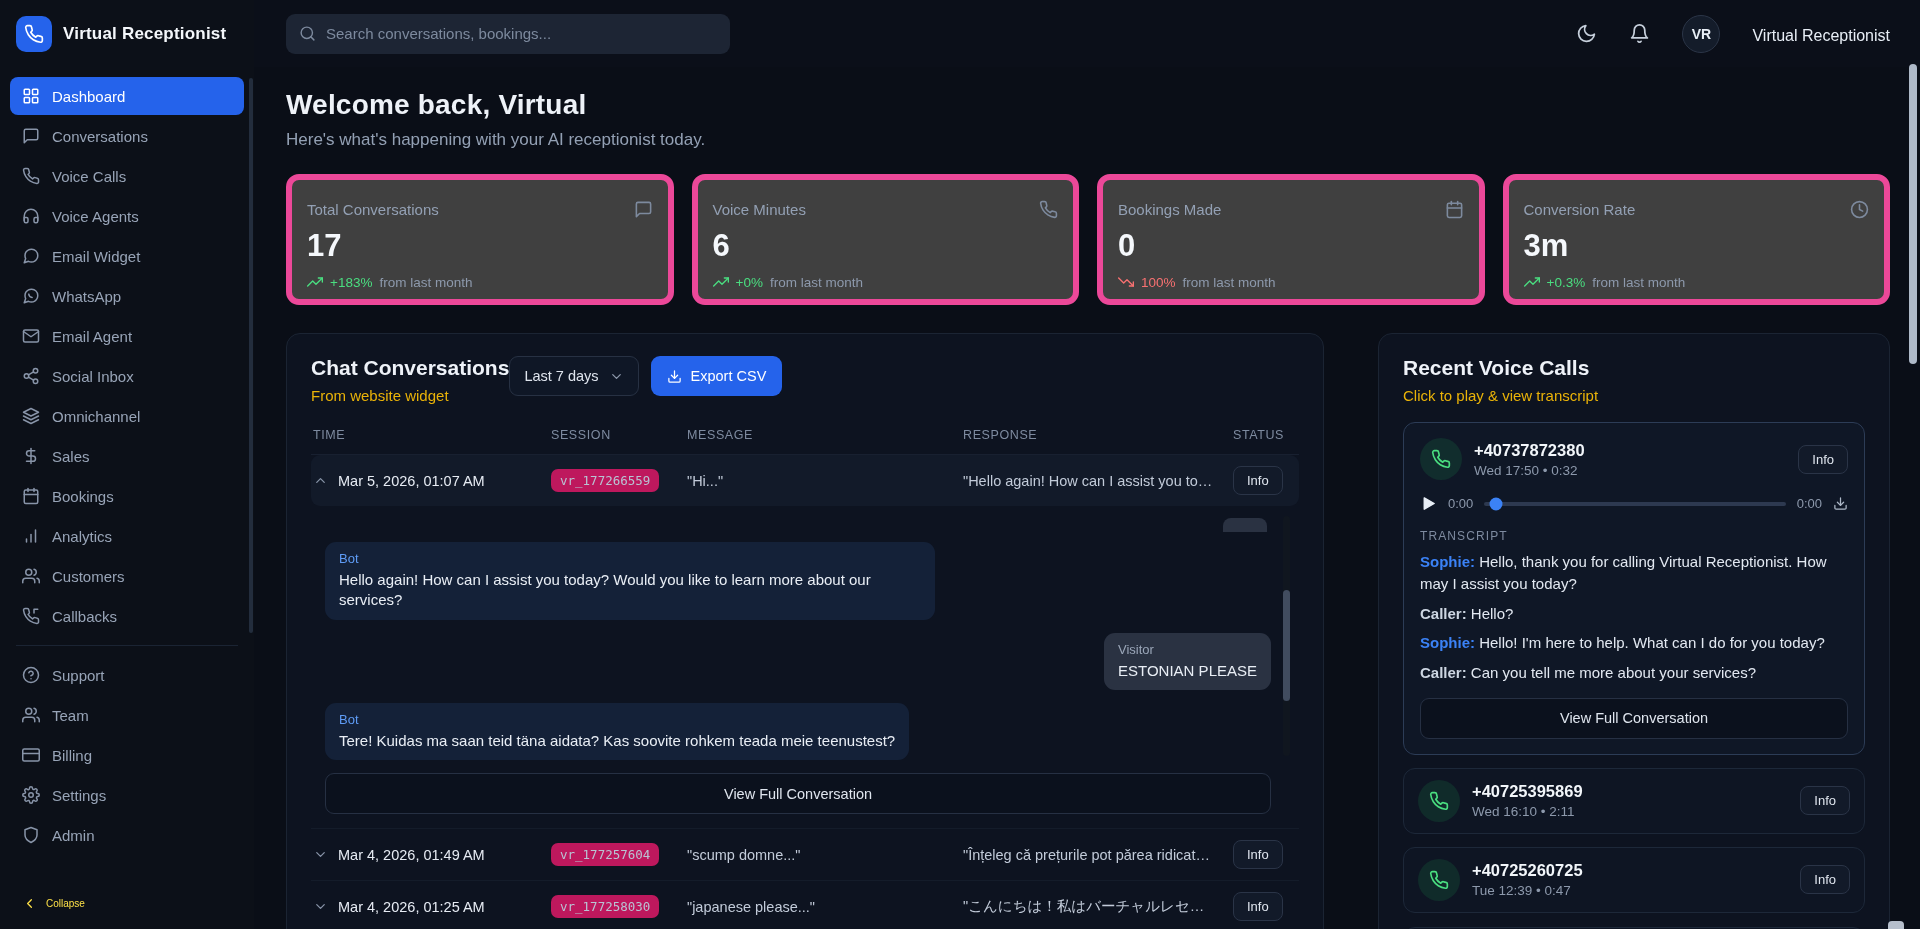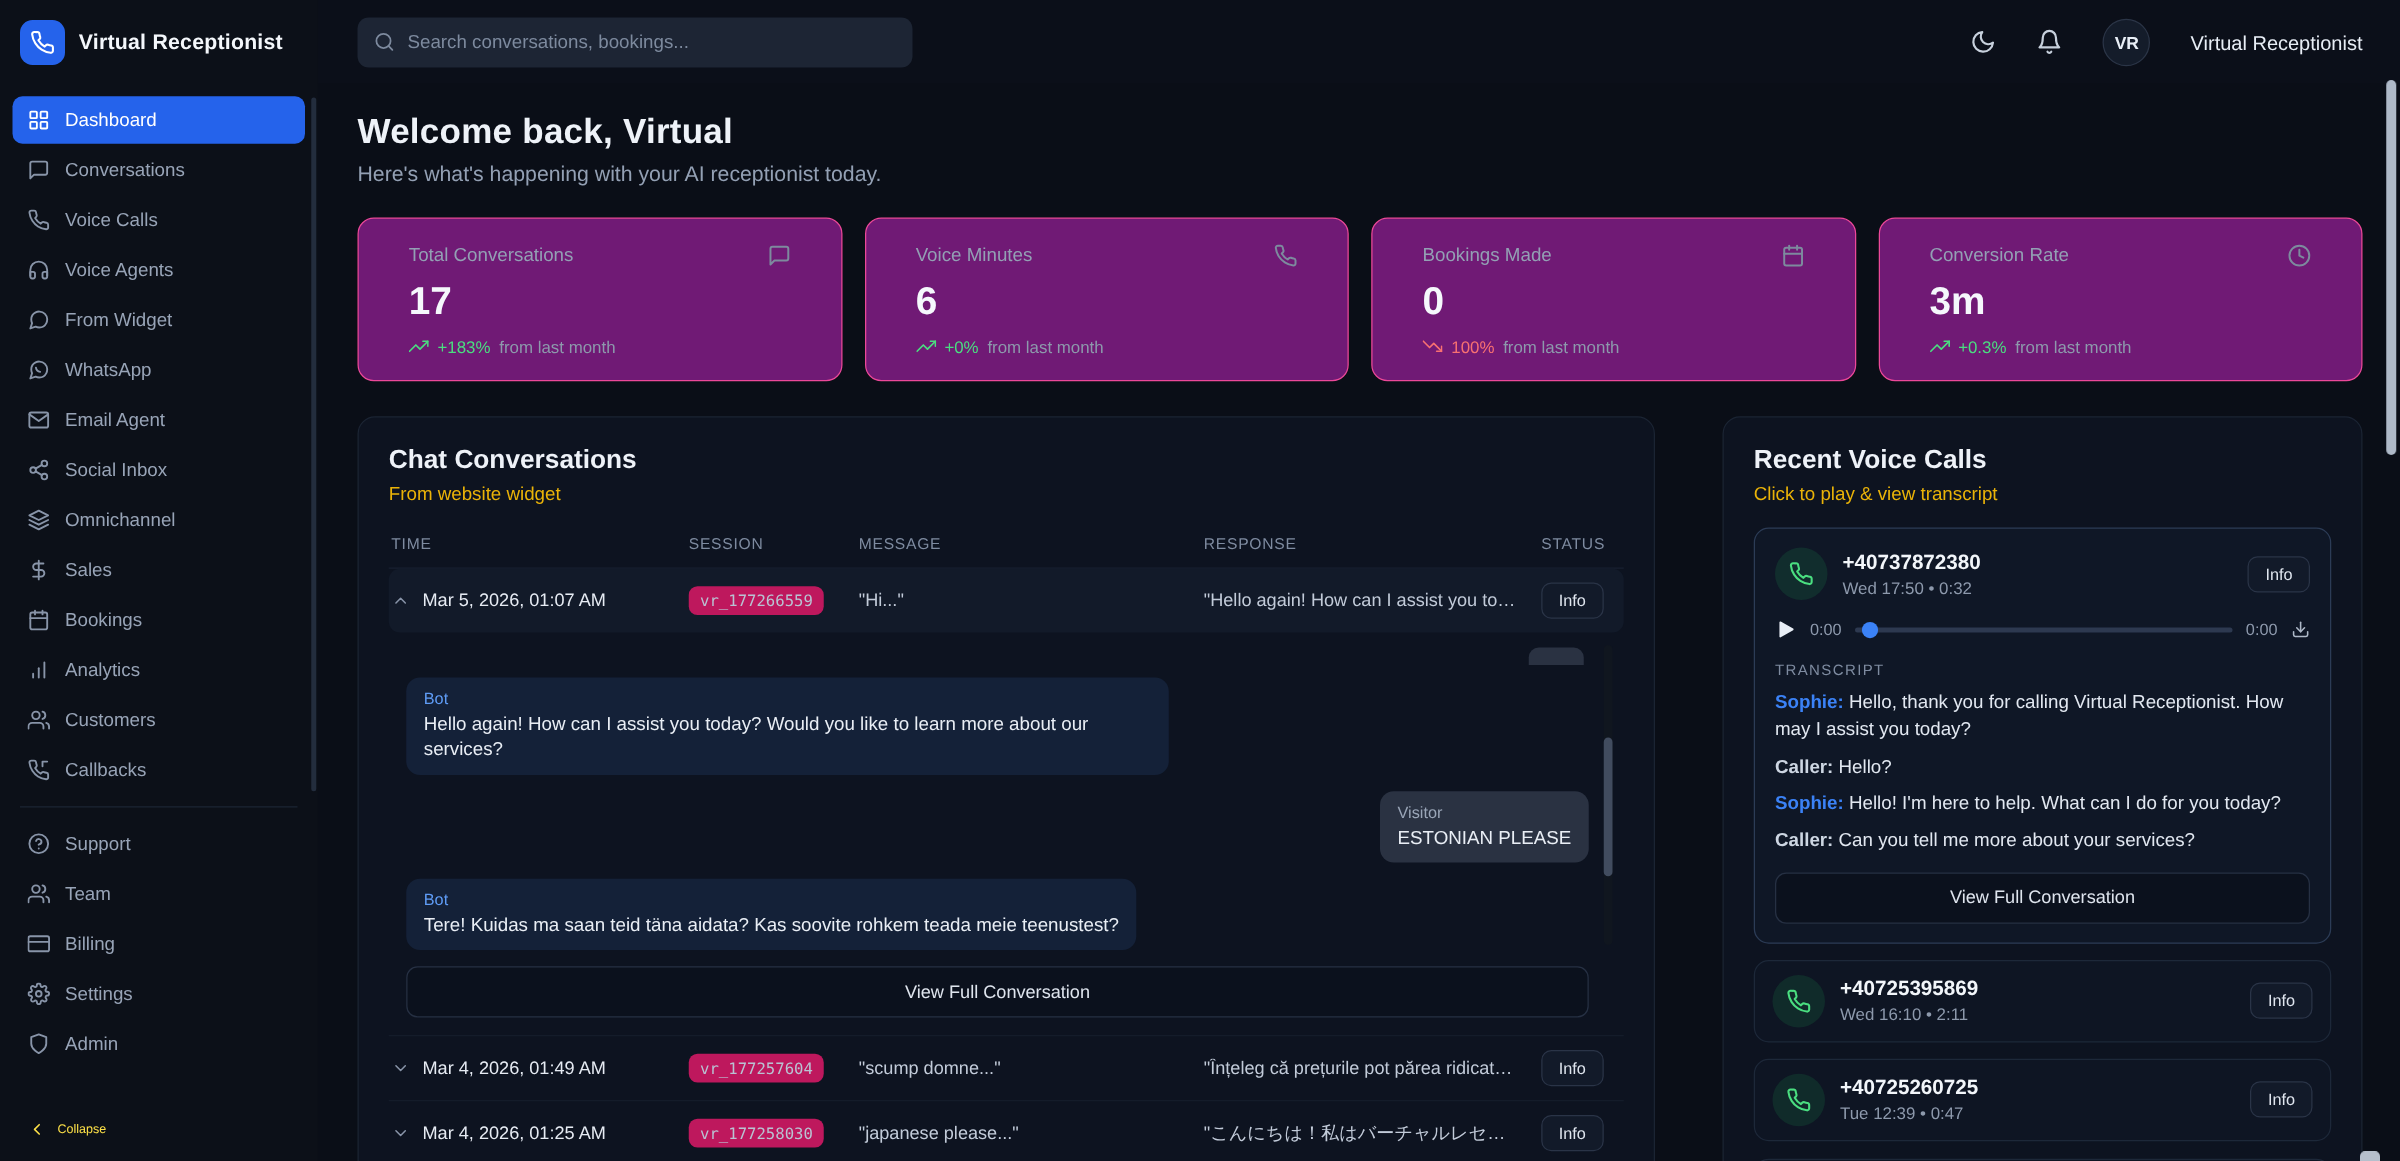--- a/index.html
+++ b/index.html
@@ -34,21 +34,21 @@
 .header-right{margin-left:auto;display:flex;align-items:center;gap:32px}
 .icon-btn{width:21px;height:21px;display:inline-flex;color:#c7d0dc;cursor:pointer}
 .avatar{width:38px;height:38px;border-radius:50%;background:#141c2a;border:1px solid #2b3547;display:flex;align-items:center;justify-content:center;font-size:14px;font-weight:700;color:#e8eef6;cursor:pointer}
 .user-name{font-size:16px;color:#e8eef6;align-self:flex-start;margin-top:12px}
 
 
 .main{flex:1;overflow:hidden;padding:22px 30px 0 32px;position:relative}
 h1{font-size:28px;font-weight:700;letter-spacing:.2px}
 .subtitle{font-size:17px;color:#93a0b4;margin:9px 0 24px}
 .stats{display:grid;grid-template-columns:repeat(4,1fr);gap:18px;margin-bottom:28px}
-.stat-card{background:#701a75;border:1px solid #ec4899;border-radius:13px;padding:20px 40px;height:131px}
+.stat-card{background:#404040;border:6px solid #ec4899;border-radius:13px;padding:20px 15px;height:131px}
 .stat-top{display:flex;justify-content:space-between;align-items:center;color:#93a0b4}
 .stat-label{font-size:15px}
 .stat-icn{width:19px;height:19px;display:inline-flex;color:#7d8a9e}
 .stat-value{font-size:31px;font-weight:700;margin-top:9px;color:#f5f8fc}
 .stat-delta{display:flex;align-items:center;gap:7px;margin-top:10px;font-size:13.5px;color:#4ade80}
 .stat-delta .trend-icn{width:16px;height:16px;display:inline-flex}
 .stat-delta .delta-note{color:#8d99ac}
 .stat-delta.negative{color:#f87171}
 
 .content-grid{display:grid;grid-template-columns:1fr 512px;gap:54px;align-items:start}
@@ -163,21 +163,21 @@
         </span>
         <span>Voice Agents</span>
       </div>
 
       <div class="nav-item">
         <span class="icn">
           <svg viewBox="0 0 24 24" fill="none" stroke="currentColor" stroke-width="2" stroke-linecap="round" stroke-linejoin="round">
             <path d="M21 11.5a8.38 8.38 0 0 1-.9 3.8 8.5 8.5 0 0 1-7.6 4.7 8.38 8.38 0 0 1-3.8-.9L3 21l1.9-5.7a8.38 8.38 0 0 1-.9-3.8 8.5 8.5 0 0 1 4.7-7.6 8.38 8.38 0 0 1 3.8-.9h.5a8.48 8.48 0 0 1 8 8z"></path>
           </svg>
         </span>
-        <span>From Widget</span>
+        <span>Email Widget</span>
       </div>
 
       <div class="nav-item">
         <span class="icn">
           <svg viewBox="0 0 24 24" fill="none" stroke="currentColor" stroke-width="2" stroke-linecap="round" stroke-linejoin="round">
             <path d="M21 11.5a8.38 8.38 0 0 1-.9 3.8 8.5 8.5 0 0 1-7.6 4.7 8.38 8.38 0 0 1-3.8-.9L3 21l1.9-5.7a8.38 8.38 0 0 1-.9-3.8 8.5 8.5 0 0 1 4.7-7.6 8.38 8.38 0 0 1 3.8-.9h.5a8.48 8.48 0 0 1 8 8z"></path>
             <path d="M9 9.5c.3 2.2 2.3 4.2 4.5 4.5"></path>
           </svg>
         </span>
         <span>WhatsApp</span>
@@ -468,20 +468,40 @@
     </div>
 
     <div class="content-grid">
 
       <section class="panel">
         <div class="panel-head">
           <div>
             <h2>Chat Conversations</h2>
             <p class="panel-sub">From website widget</p>
           </div>
+          <div class="panel-actions">
+            <button class="select">
+              <span>Last 7 days</span>
+              <span class="icn xs">
+                  <svg viewBox="0 0 24 24" fill="none" stroke="currentColor" stroke-width="2" stroke-linecap="round" stroke-linejoin="round">
+                    <polyline points="6 9 12 15 18 9"></polyline>
+                  </svg>
+                </span>
+            </button>
+            <button class="btn-primary">
+              <span class="icn xs">
+                  <svg viewBox="0 0 24 24" fill="none" stroke="currentColor" stroke-width="2" stroke-linecap="round" stroke-linejoin="round">
+                    <path d="M21 15v4a2 2 0 0 1-2 2H5a2 2 0 0 1-2-2v-4"></path>
+                    <polyline points="7 10 12 15 17 10"></polyline>
+                    <line x1="12" y1="15" x2="12" y2="3"></line>
+                  </svg>
+                </span>
+              <span>Export CSV</span>
+            </button>
+          </div>
         </div>
 
         <div class="thead">
           <div>TIME</div>
           <div>SESSION</div>
           <div>MESSAGE</div>
           <div>RESPONSE</div>
           <div>STATUS</div>
         </div>
 

